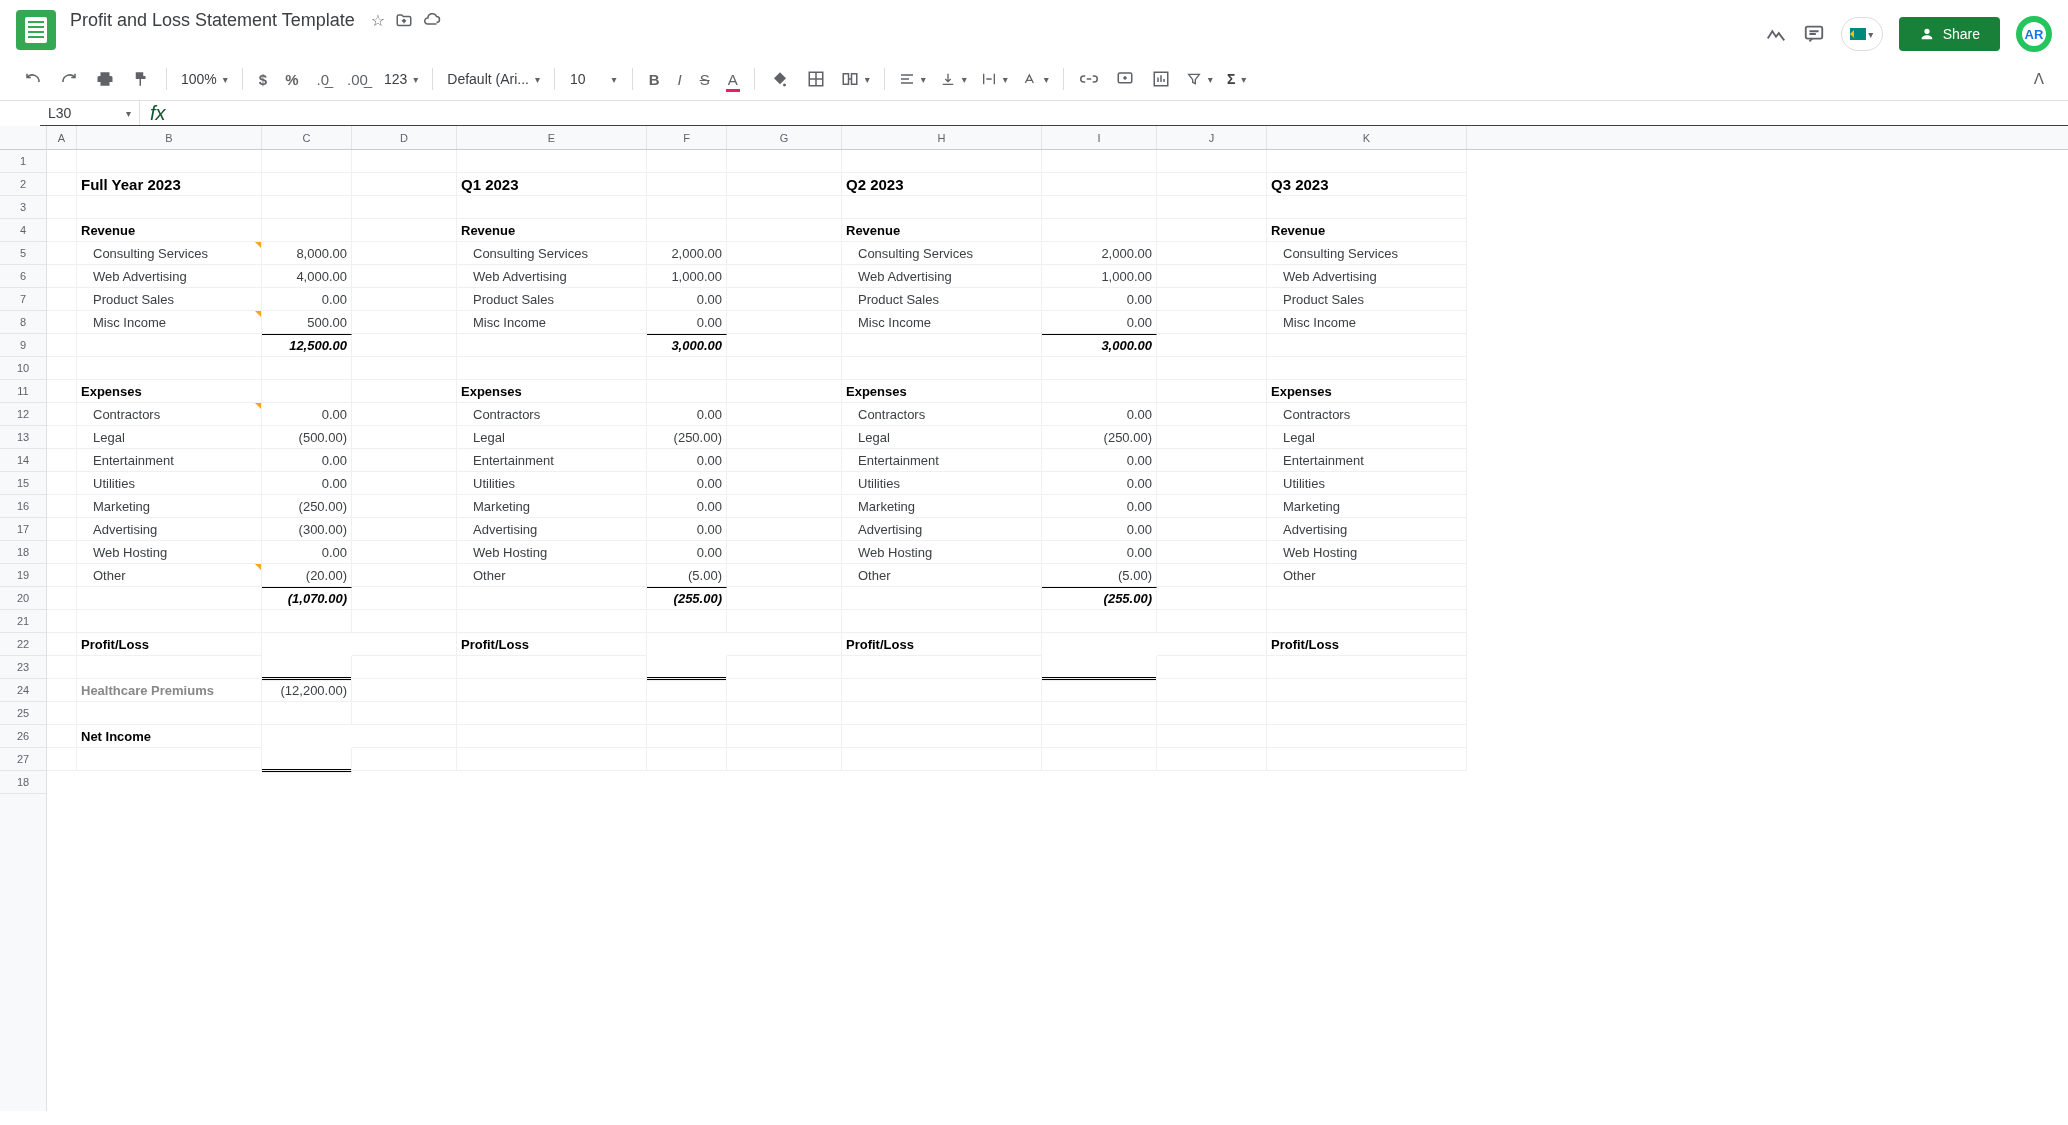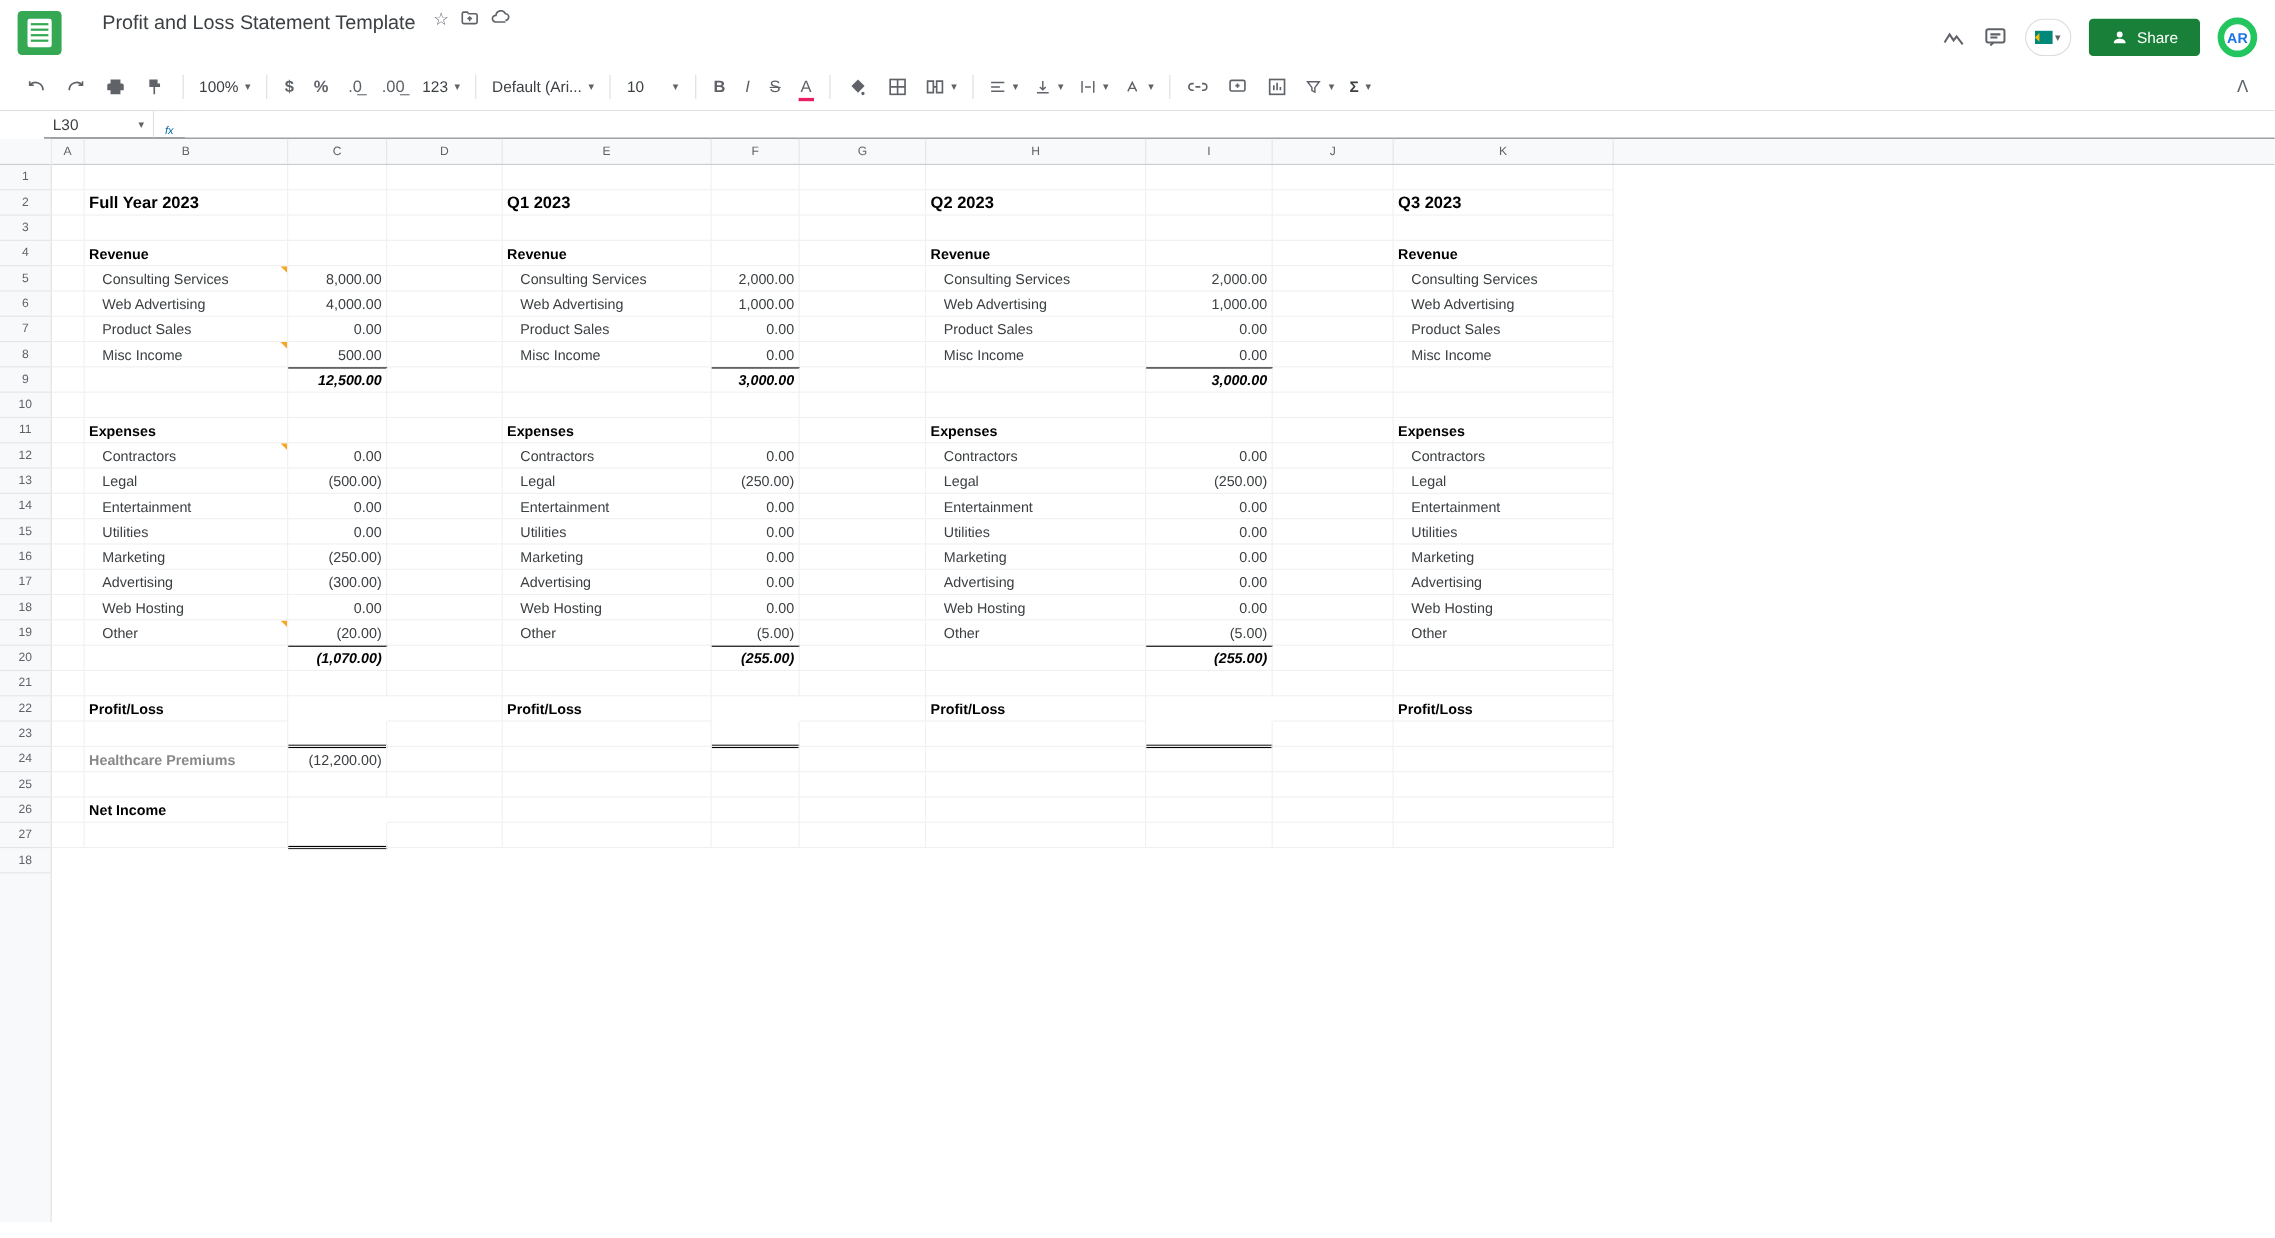--- a/index.html
+++ b/index.html
@@ -4,21 +4,21 @@
 <style>
 * { margin: 0; padding: 0; box-sizing: border-box; }
 body { font-family: Arial, sans-serif; font-size: 13px; color: #3c4043; background: #fff; overflow: hidden; }
 
 
 .header { padding: 8px 16px 0 16px; display: flex; align-items: flex-start; gap: 8px; }
 .sheets-icon { width: 40px; height: 40px; background: #34a853; border-radius: 4px; display: flex; align-items: center; justify-content: center; flex-shrink: 0; margin-top: 2px; }
 .sheets-icon-inner { width: 22px; height: 26px; background: #fff; border-radius: 2px; position: relative; }
 .sheets-icon-inner::before { content: ''; position: absolute; top: 4px; left: 3px; right: 3px; height: 2px; background: #34a853; box-shadow: 0 5px 0 #34a853, 0 10px 0 #34a853, 0 15px 0 #34a853; }
 .title-area { flex: 1; }
-.title-row { display: flex; align-items: flex-start; gap: 10px; margin-left: 23px; }
+.title-row { display: flex; align-items: center; gap: 10px; }
 .doc-title { font-size: 18px; color: #3c4043; padding: 2px 6px; }
 .title-icon { color: #5f6368; font-size: 16px; cursor: pointer; }
 .menus { display: flex; gap: 2px; margin-top: 4px; }
 .menu-item { padding: 4px 8px; font-size: 14px; color: #202124; cursor: pointer; border-radius: 4px; }
 .last-edit { color: #5f6368; text-decoration: underline; font-size: 14px; padding: 4px 8px; }
 .header-right { display: flex; align-items: center; gap: 16px; margin-left: auto; margin-top: 8px; }
 .hdr-icon { color: #5f6368; font-size: 20px; cursor: pointer; }
 .meet-icon { width: 42px; height: 34px; border: 1px solid #dadce0; border-radius: 18px; display: flex; align-items: center; justify-content: center; gap: 2px; cursor: pointer; }
 .meet-cam { width: 16px; height: 12px; background: #00897b; position: relative; }
 .meet-cam::after { content: ''; position: absolute; left: -4px; top: 2px; border: 4px solid transparent; border-right-color: #fbbc04; }
@@ -33,21 +33,21 @@
 .tb-dd { font-size: 10px; color: #5f6368; }
 .font-sel { min-width: 90px; }
 .size-sel { min-width: 42px; border: 1px solid transparent; }
 .color-btn { position: relative; }
 .color-underline { position: absolute; bottom: 2px; left: 6px; right: 6px; height: 3px; background: #e91e63; }
 .toolbar-collapse { margin-left: auto; }
 
 
 .formula-row { display: flex; align-items: flex-end; border-bottom: 1px solid #404040; margin-left: 40px; }
 .name-box { width: 100px; padding: 4px 8px; font-size: 14px; display: flex; align-items: center; justify-content: space-between; border-right: 1px solid #e0e0e0; }
-.fx-label { font-style: italic; color: #0369a1; padding: 0 10px; font-size: 10px; }
+.fx-label { font-style: italic; color: #14532d; padding: 0 10px; font-size: 20px; }
 .formula-input { flex: 1; padding: 4px; font-size: 14px; border: none; outline: none; }
 
 
 .sheet { display: flex; flex: 1; height: calc(100vh - 140px); overflow: hidden; }
 .row-headers { background: #f8f9fa; border-right: 1px solid #e0e0e0; }
 .corner { width: 46px; height: 24px; border-bottom: 1px solid #ccc; background: #f8f9fa; }
 .row-hdr { width: 46px; height: 23px; text-align: center; font-size: 11px; color: #5f6368; border-bottom: 1px solid #e5e5e5; display: flex; align-items: center; justify-content: center; }
 .grid-area { flex: 1; overflow: auto; }
 .col-headers { display: flex; background: #f8f9fa; border-bottom: 1px solid #ccc; height: 24px; position: sticky; top: 0; }
 .col-hdr { font-size: 11px; color: #5f6368; text-align: center; border-right: 1px solid #e5e5e5; display: flex; align-items: center; justify-content: center; }

